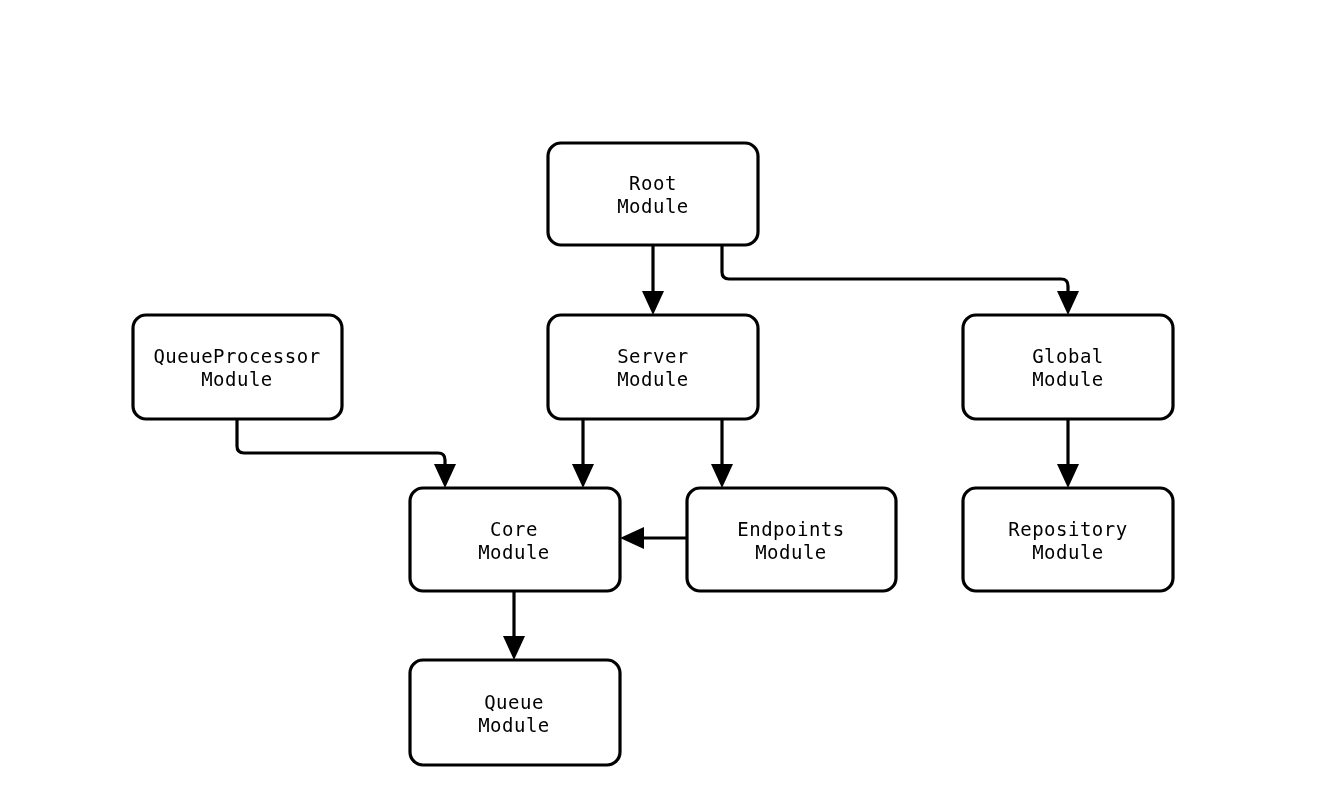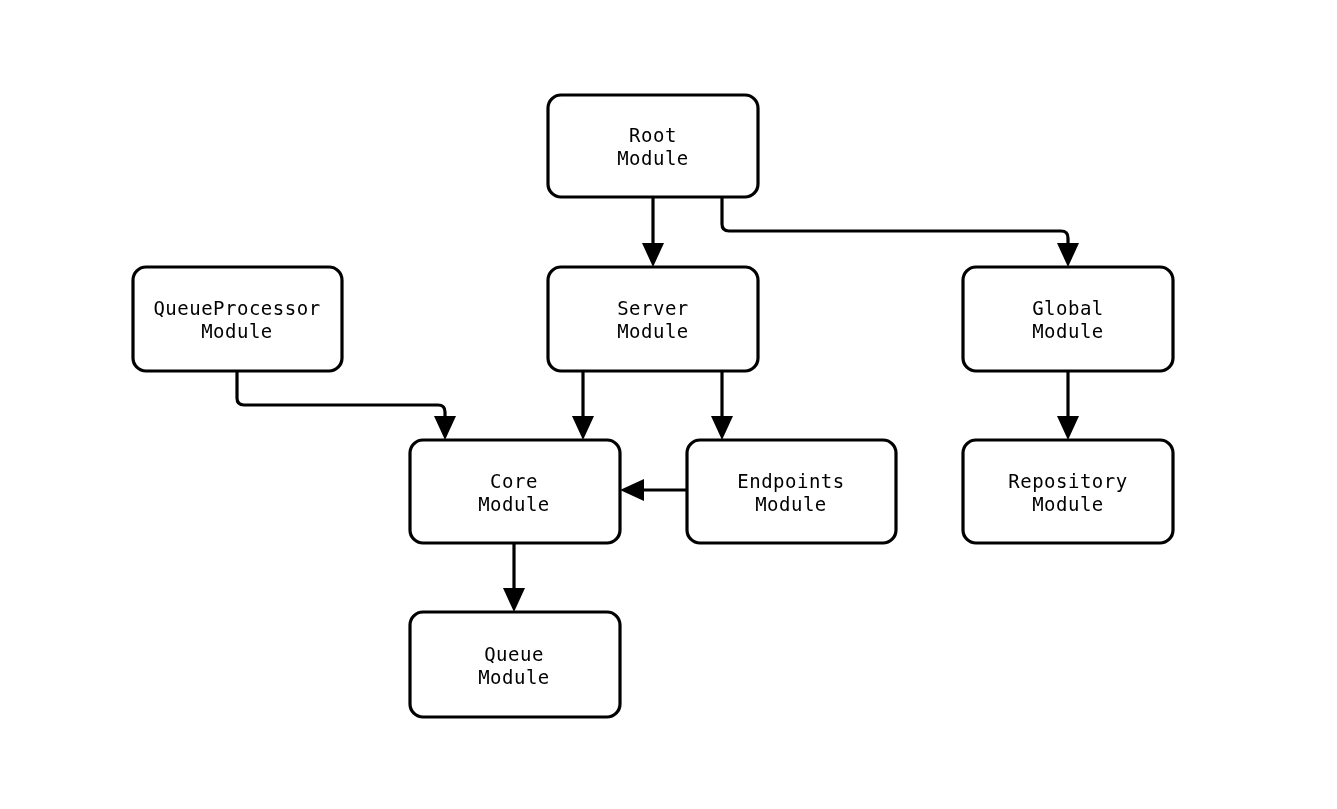--- a/index.html
+++ b/index.html
@@ -12,20 +12,21 @@
     width: 1337px;
     height: 809px;
     overflow: hidden;
     font-family: "DejaVu Sans Mono", "Liberation Mono", monospace;
   }
   #diagram-canvas {
     position: relative;
     width: 1337px;
     height: 701px;
     background: #ffffff;
+    margin-top: 48px;
   }
   svg.diagram-svg {
     position: absolute;
     top: 0;
     left: 0;
     width: 1337px;
     height: 809px;
     display: block;
   }
   .node-box {

